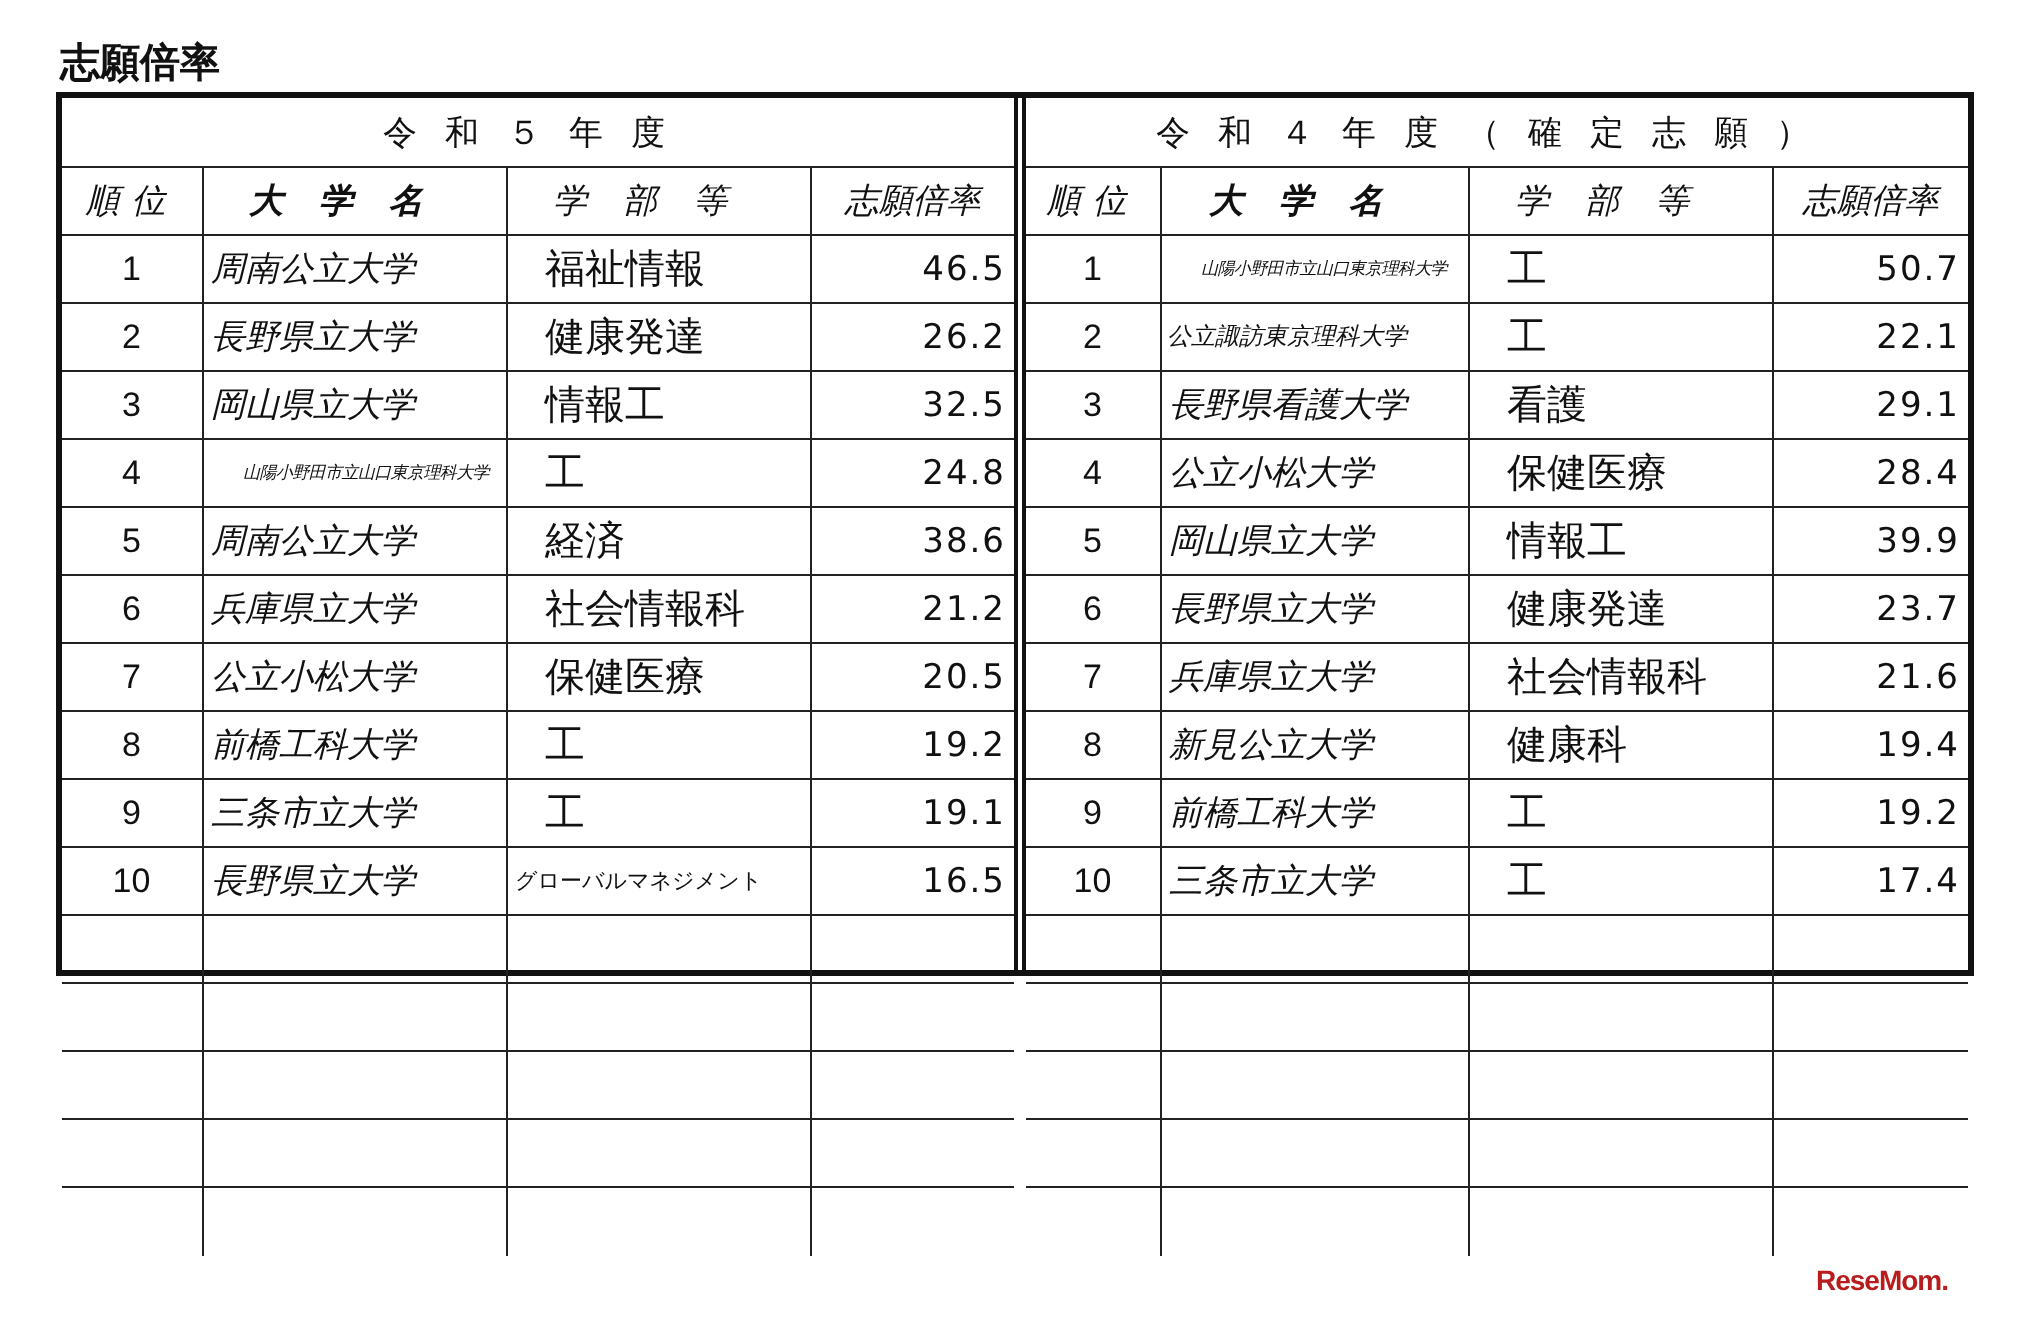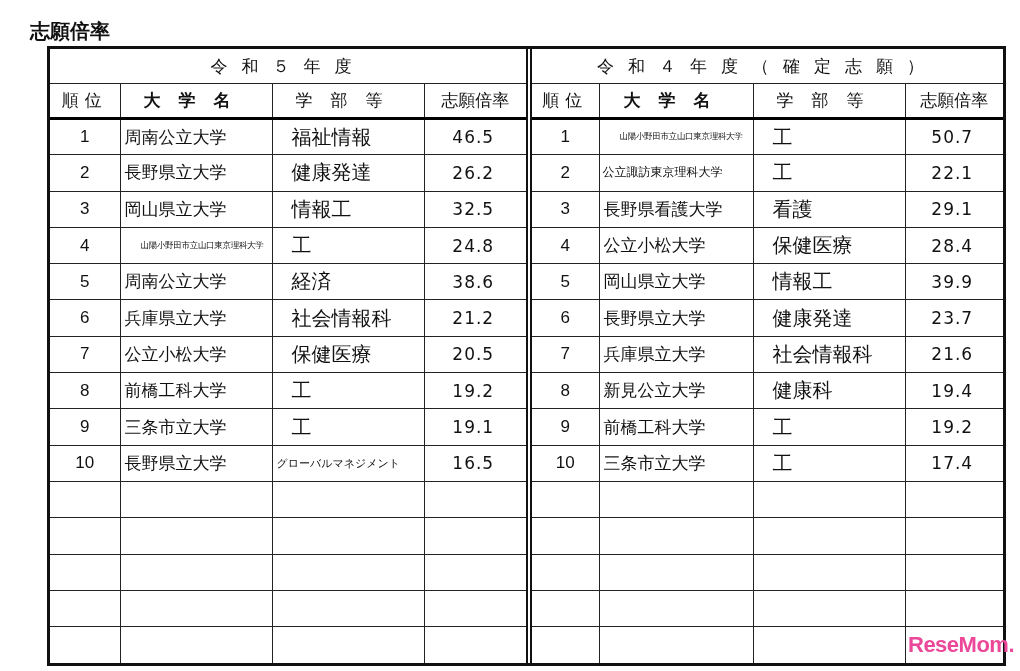--- a/index.html
+++ b/index.html
@@ -1,45 +1,45 @@
 <!DOCTYPE html>
 <html><head>
 <meta charset="utf-8">
 <style>
   html, body { margin: 0; padding: 0; background: #ffffff; }
   body { width: 1020px; height: 671px; position: relative; overflow: hidden;
          font-family: "DejaVu Sans", "Liberation Sans", sans-serif; color: #111; }
   .title { position: absolute; left: 30px; top: 18px; font-size: 20px; font-weight: bold; letter-spacing: 0px; }
-  .tbl-wrap { position: absolute; left: 28px; top: 46px; width: 959px; height: 620px;
-              border: 3px solid #111; box-sizing: border-box; display: flex; margin-left: 19px; }
+  .tbl-wrap { position: absolute; left: 28px; top: 46px; width: 959px; height: 442px;
+              border: 3px solid #111; box-sizing: border-box; display: flex; }
   .section { position: relative; height: 100%; box-sizing: border-box; }
   .section.left { width: 478px; border-right: 2px solid #111; }
   .divider { width: 4px; height: 100%; background: #fff; border-right: 2px solid #111; box-sizing: border-box; }
   .section.right { flex: 1; }
   table { border-collapse: collapse; width: 100%; height: 100%; table-layout: fixed; }
   td, th { border: 1.5px solid #222; padding: 0; font-weight: normal; overflow: hidden; white-space: nowrap; }
   tr:first-child th { border-top: none; }
   tr th:first-child, tr td:first-child { border-left: none; }
   tr th:last-child, tr td:last-child { border-right: none; }
   tr:last-child td { border-bottom: none; }
   .yearhdr { height: 34px; font-size: 17px; letter-spacing: 14px; text-align: center; }
   .colhdr th { height: 33px; font-size: 17px; text-align: center; }
   .colhdr th.sp { letter-spacing: 18px; }
   .colhdr th.sp1 { letter-spacing: 6px; }
   .colhdr th.bold { font-weight: bold; }
-  .colhdr { border-bottom: 3px solid #000000; }
+  .colhdr { border-bottom: 1px solid #000000; font-style: italic; }
   tbody tr { height: 34px; }
   td.rank { text-align: center; font-size: 17px; font-family: "Liberation Sans Narrow", "Liberation Sans", sans-serif; }
-  td.univ { font-size: 17px; padding-left: 4px; }
+  td.univ { font-size: 17px; padding-left: 4px; font-style: italic; }
   td.univ.tiny { font-size: 8.5px; padding-left: 20px; letter-spacing: -0.3px; }
   td.univ.small { font-size: 12px; padding-left: 3px; }
   td.dept { font-size: 20px; padding-left: 19px; }
   td.dept.tiny { font-size: 11px; padding-left: 4px; }
-  td.ratio { text-align: center; font-size: 17px; padding-right: 4px; letter-spacing: 1px; }
-  .logo { position: absolute; left: 908px; top: 632px; font-size: 22px; font-weight: bold; color: #ec4899;
+  td.ratio { text-align: right; font-size: 17px; padding-right: 4px; letter-spacing: 1px; }
+  .logo { position: absolute; left: 908px; top: 632px; font-size: 14px; font-weight: bold; color: #b91c1c;
           font-family: "Liberation Sans", sans-serif; letter-spacing: -0.5px; }
 </style>
 </head>
 <body>
 
 <div class="title">志願倍率</div>
 
 <div class="tbl-wrap">
   <div class="section left">
     <table>

